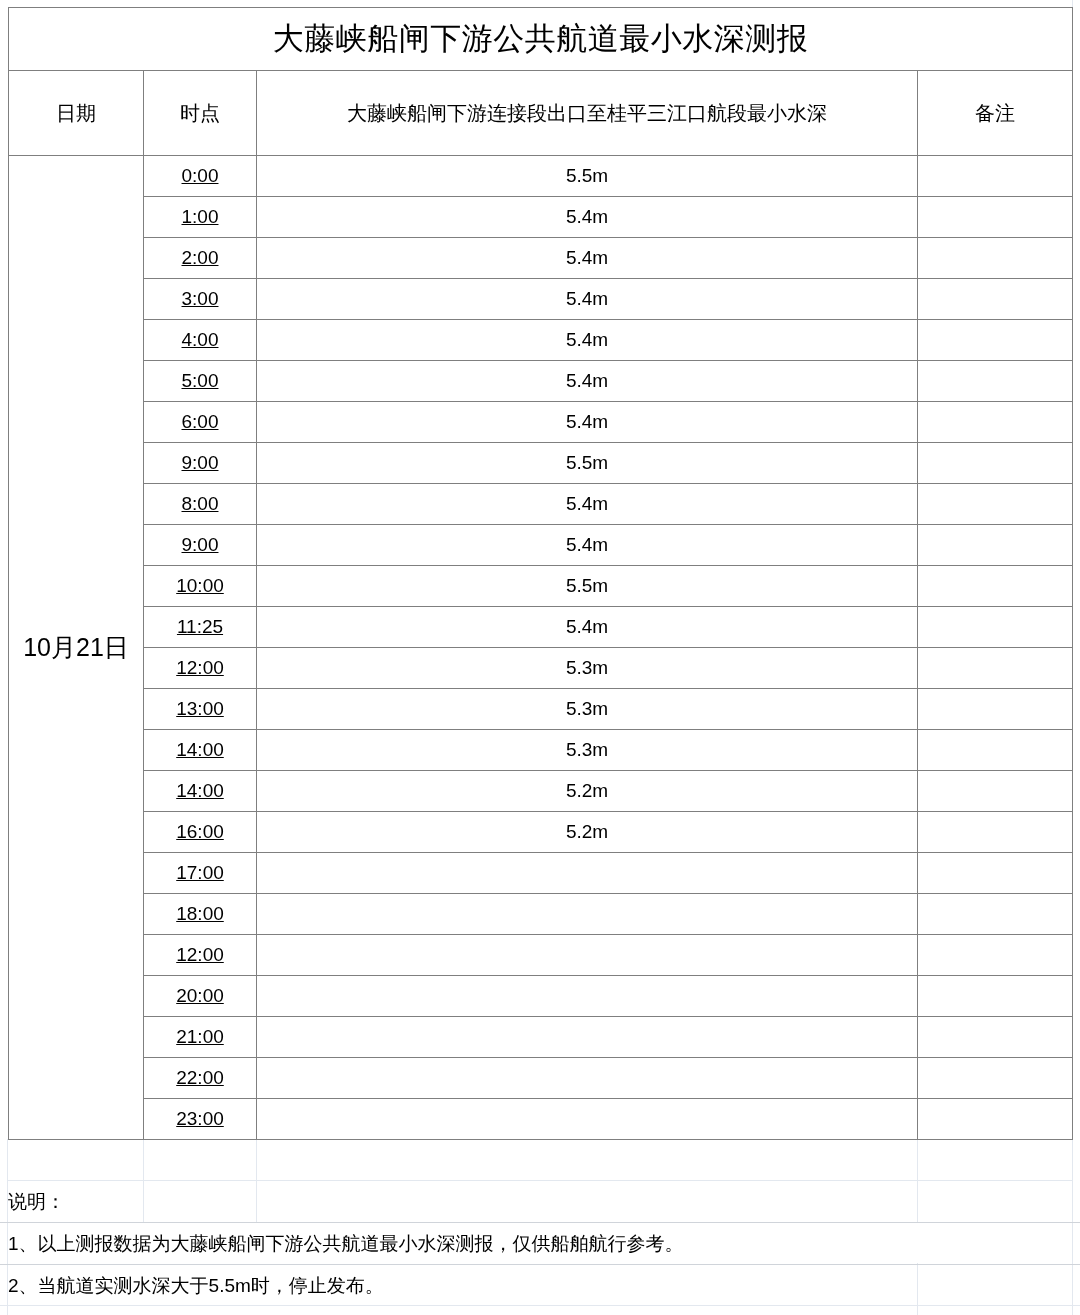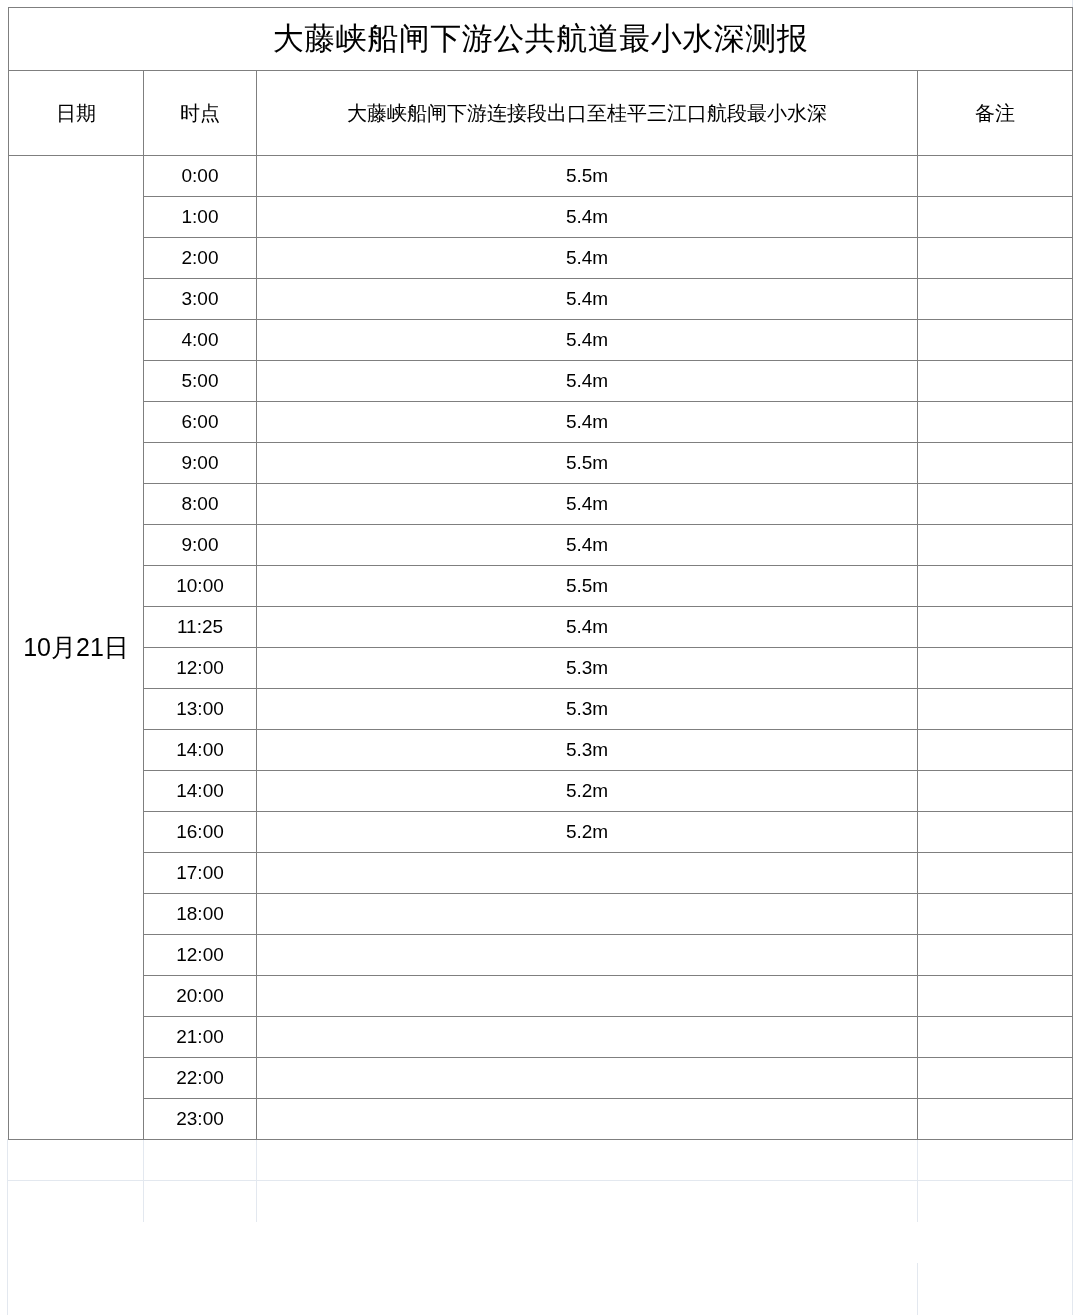--- a/index.html
+++ b/index.html
@@ -74,20 +74,21 @@
 
   .data-cell {
     height: 40px;
     font-size: 19px;
   }
   .date-cell {
     font-size: 25px;
   }
   .time-cell {
     font-size: 19px;
+    text-decoration: underline;
   }
   .depth-cell {
     font-size: 19px;
   }
   .remark-cell { }
 
   
   .notes {
     position: absolute;
     left: 0;
@@ -266,14 +267,19 @@
       </tr>
       <tr>
         <td class="data-cell time-cell">23:00</td>
         <td class="data-cell depth-cell"></td>
         <td class="data-cell remark-cell"></td>
       </tr>
 
     </tbody>
   </table>
 
+  <div class="notes">
+    <div class="note-row">说明：</div>
+    <div class="note-row ruled">1、以上测报数据为大藤峡船闸下游公共航道最小水深测报，仅供船舶航行参考。</div>
+    <div class="note-row ruled-last">2、当航道实测水深大于5.5m时，停止发布。</div>
+  </div>
 
 </div>
 
 </body></html>

